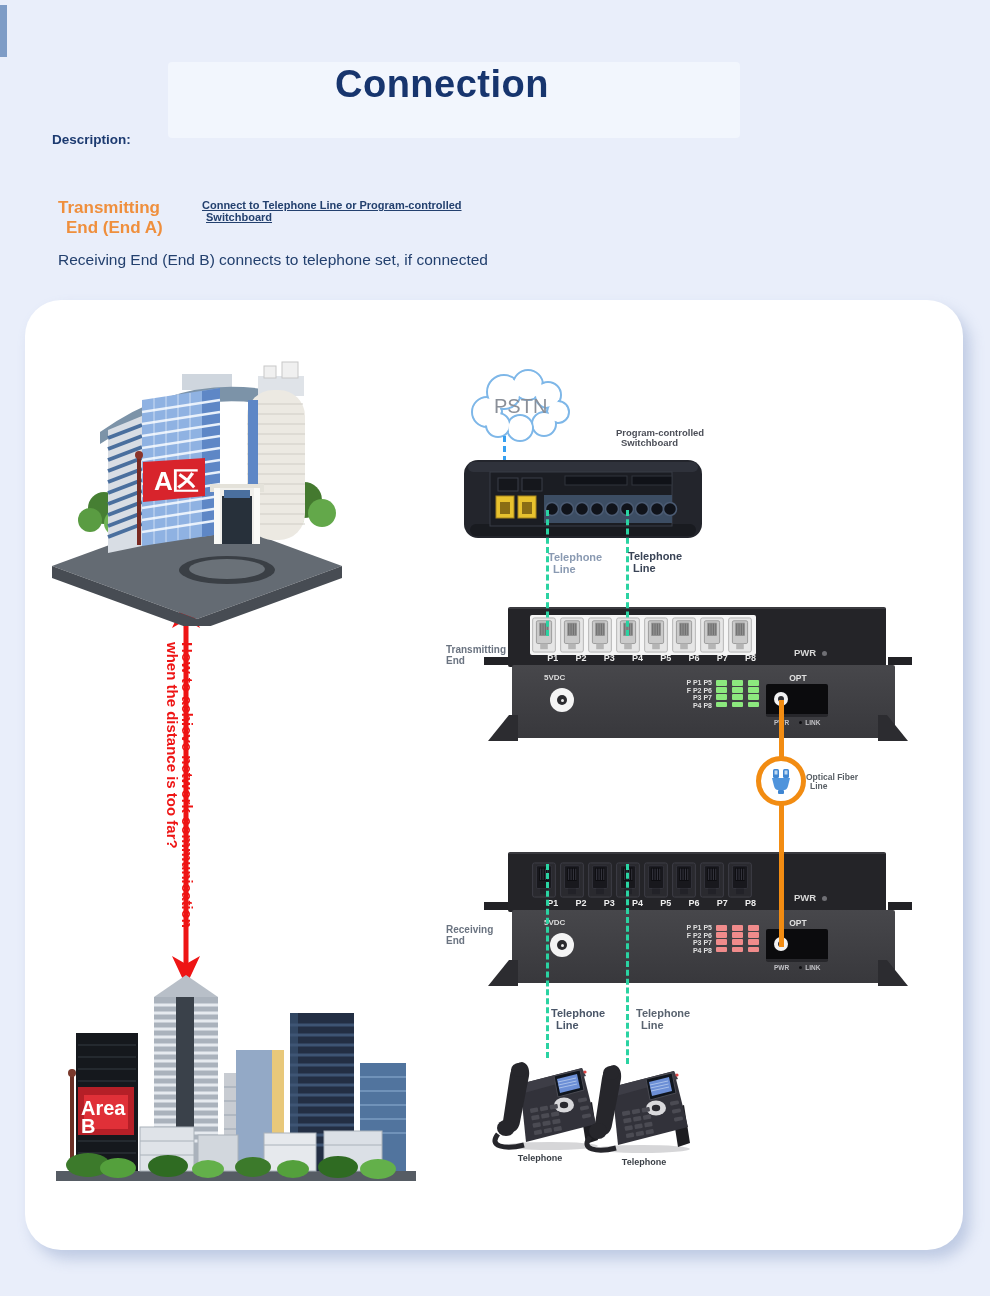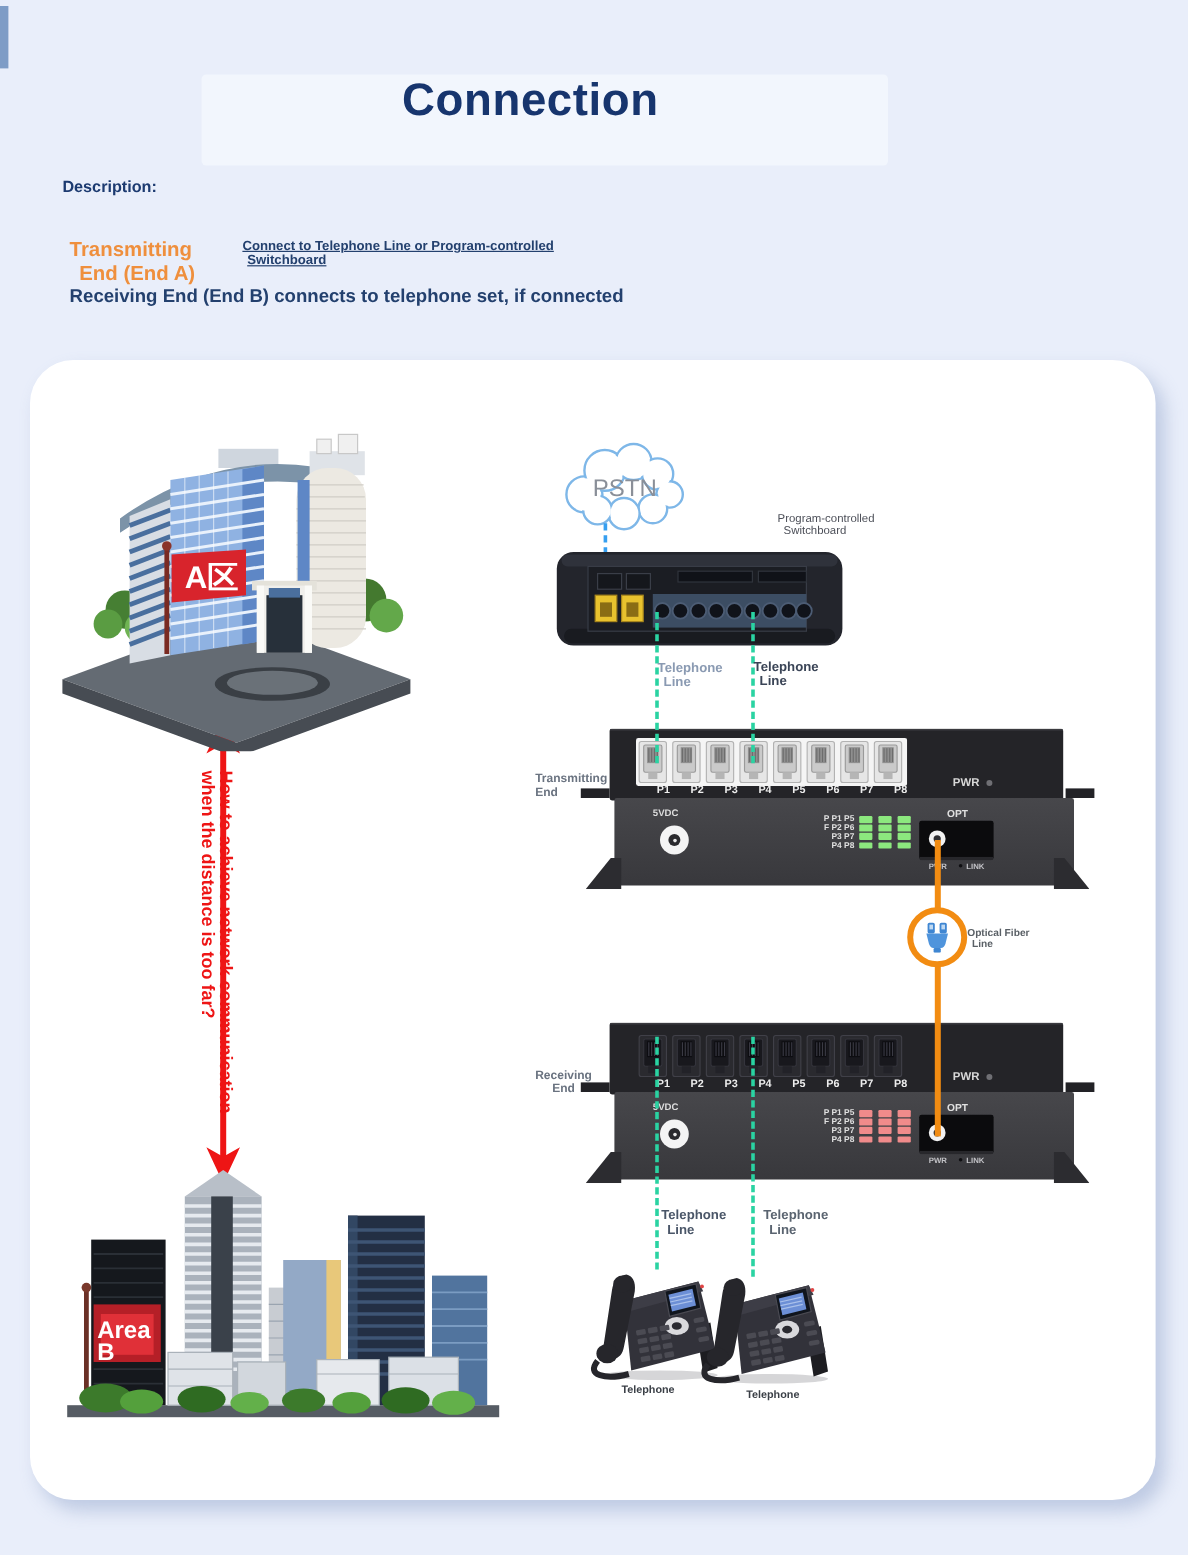--- a/index.html
+++ b/index.html
@@ -8,40 +8,40 @@
     background:#e9eefa;
     font-family:"Liberation Sans","DejaVu Sans",sans-serif;
   }
   .abs{position:absolute;}
   
   #edge-strip{left:0;top:5px;width:7px;height:52px;background:#7e9cc6;}
   #title-band{left:168px;top:62px;width:572px;height:76px;background:#f2f6fd;border-radius:4px;}
   #title{left:162px;top:66px;width:560px;text-align:center;color:#17356e;font-weight:bold;}
   #title .t1{font-size:38px;line-height:36px;letter-spacing:.5px;}
   #title .t2{font-size:38px;line-height:30px;letter-spacing:.5px;transform:translateX(-18px);}
-  #desc-label{left:52px;top:148px;font-size:13.5px;font-weight:bold;color:#1c3a70;}
+  #desc-label{left:52px;top:132px;font-size:13.5px;font-weight:bold;color:#1c3a70;}
   #tx-label{left:58px;top:198px;font-size:17px;line-height:20px;font-weight:bold;color:#ef8f3d;}
   #tx-label .l2{padding-left:8px;}
   #tx-note{left:202px;top:200px;font-size:11px;line-height:11.5px;font-weight:bold;color:#23406e;text-decoration:underline;}
   #tx-note .l2{padding-left:4px;}
-  #rx-note{left:58px;top:240px;font-size:15.5px;line-height:16px;font-weight:bold;color:#23406e;}
+  #rx-note{left:58px;top:252px;font-size:15.5px;line-height:16px;font-weight:normal;color:#23406e;}
   #rx-note .l2{padding-left:8px;}
   
   #panel{left:25px;top:300px;width:938px;height:950px;background:#ffffff;border-radius:36px;
          box-shadow:7px 9px 14px rgba(140,160,200,.45);}
   
   #arrow-svg{left:160px;top:596px;width:56px;height:392px;}
   #question{left:194px;top:642px;transform:rotate(90deg);transform-origin:0 0;
             color:#ee1515;font-weight:bold;font-size:15px;line-height:14.5px;white-space:nowrap;}
   
   #pstn-svg{left:462px;top:368px;width:110px;height:75px;}
   #pstn-svg text{font-size:20px;fill:#8a8f98;font-family:"Liberation Sans",sans-serif;}
   #blue-dash{left:503px;top:436px;height:26px;border-left:3.5px dashed #369ff0;}
   #switchboard-svg{left:460px;top:450px;width:250px;height:95px;}
-  #sb-label{left:648px;top:428px;font-size:9.5px;line-height:10px;font-weight:normal;color:#4c4f58;}
+  #sb-label{left:616px;top:428px;font-size:9.5px;line-height:10px;font-weight:bold;color:#4c4f58;}
   #sb-label .l2{padding-left:5px;}
   
   .teal{border-left:3.5px dashed #2ad3a2;z-index:8;}
   #teal1{left:546px;top:510px;height:126px;}
   #teal2{left:626px;top:510px;height:126px;}
   #teal3{left:546px;top:864px;height:194px;}
   #teal4{left:626px;top:864px;height:200px;}
   .telline{font-size:11px;line-height:11.5px;font-weight:bold;z-index:9;}
   #tll-1{left:548px;top:552px;color:#8a9ab2;}
   #tll-2{left:628px;top:551px;color:#3a4456;}
@@ -80,21 +80,21 @@
                      font-size:8.5px;font-weight:bold;color:#e0e0e0;}
   .device .opt-port{position:absolute;left:288px;top:81px;width:62px;height:30px;background:#0b0b0d;
                     border-radius:2px;border-bottom:3px solid #27272b;}
   .device .opt-port b{position:absolute;left:8px;top:8px;width:14px;height:14px;border-radius:50%;background:#f2f2f2;}
   .device .opt-port b i{position:absolute;left:4px;top:4px;width:6px;height:6px;border-radius:50%;background:#2e2e32;}
   .device .opt-leds{position:absolute;left:296px;top:116px;font-size:6.5px;font-weight:bold;color:#c2c2c6;}
   .device .opt-leds i{display:inline-block;width:3px;height:3px;border-radius:50%;background:#0f0f12;
                       margin:0 3px 1px 10px;}
   .side-label{font-size:10px;line-height:11px;font-weight:bold;color:#6a7380;z-index:9;}
   #tx-side{left:446px;top:644px;}
-  #rx-side{left:446px;top:891px;text-align:center;}
+  #rx-side{left:446px;top:924px;}
   
   #fiber-line{left:779px;top:700px;width:5px;height:247px;background:#f28c12;z-index:10;}
   #fiber-circle{left:756px;top:756px;width:40px;height:40px;border:5px solid #f28c12;border-radius:50%;
                 background:#ffffff;z-index:11;display:flex;align-items:center;justify-content:center;}
   #fiber-label{left:806px;top:773px;font-size:8.5px;line-height:9px;font-weight:bold;color:#5a6066;z-index:9;}
   #fiber-label .l2{padding-left:4px;}
   
   .phone-svg{width:124px;height:104px;z-index:5;}
   #phone1{left:488px;top:1048px;}
   #phone2{left:580px;top:1051px;}

